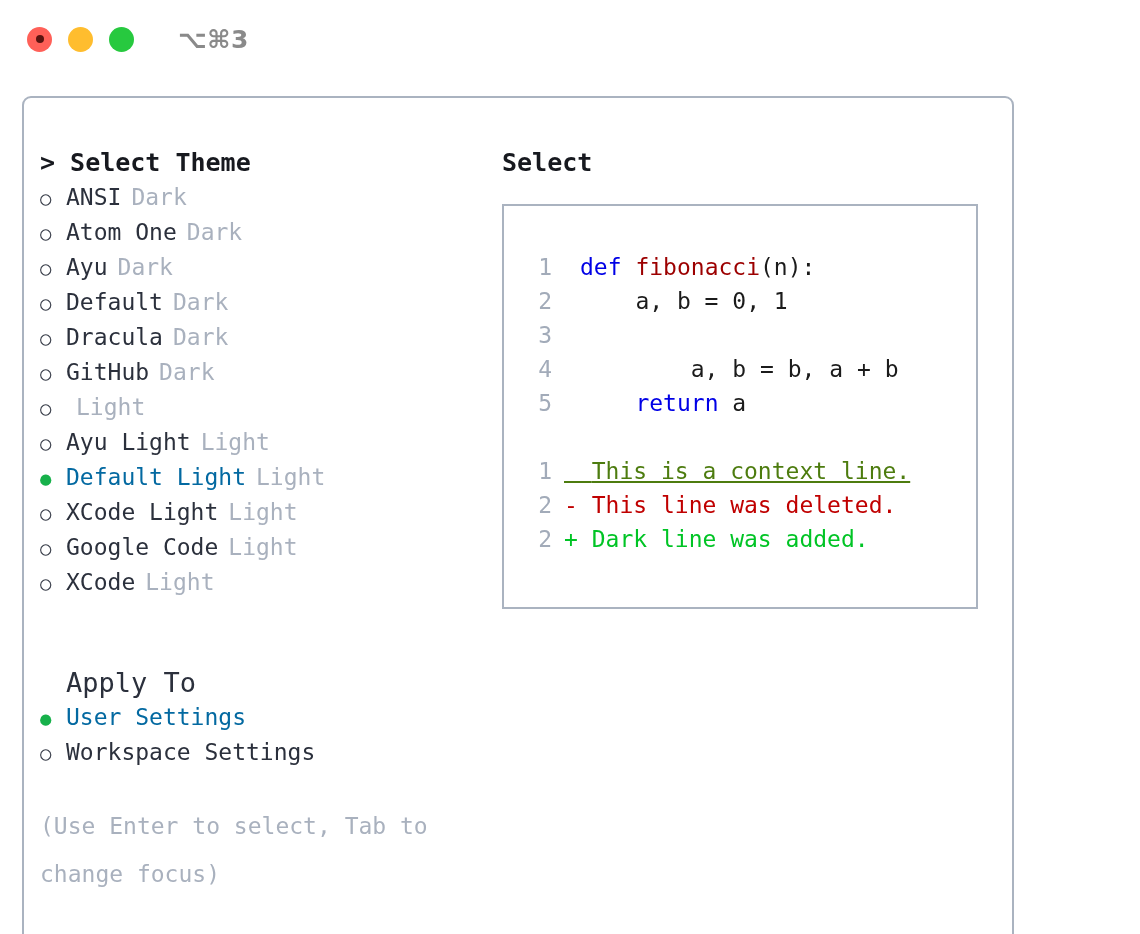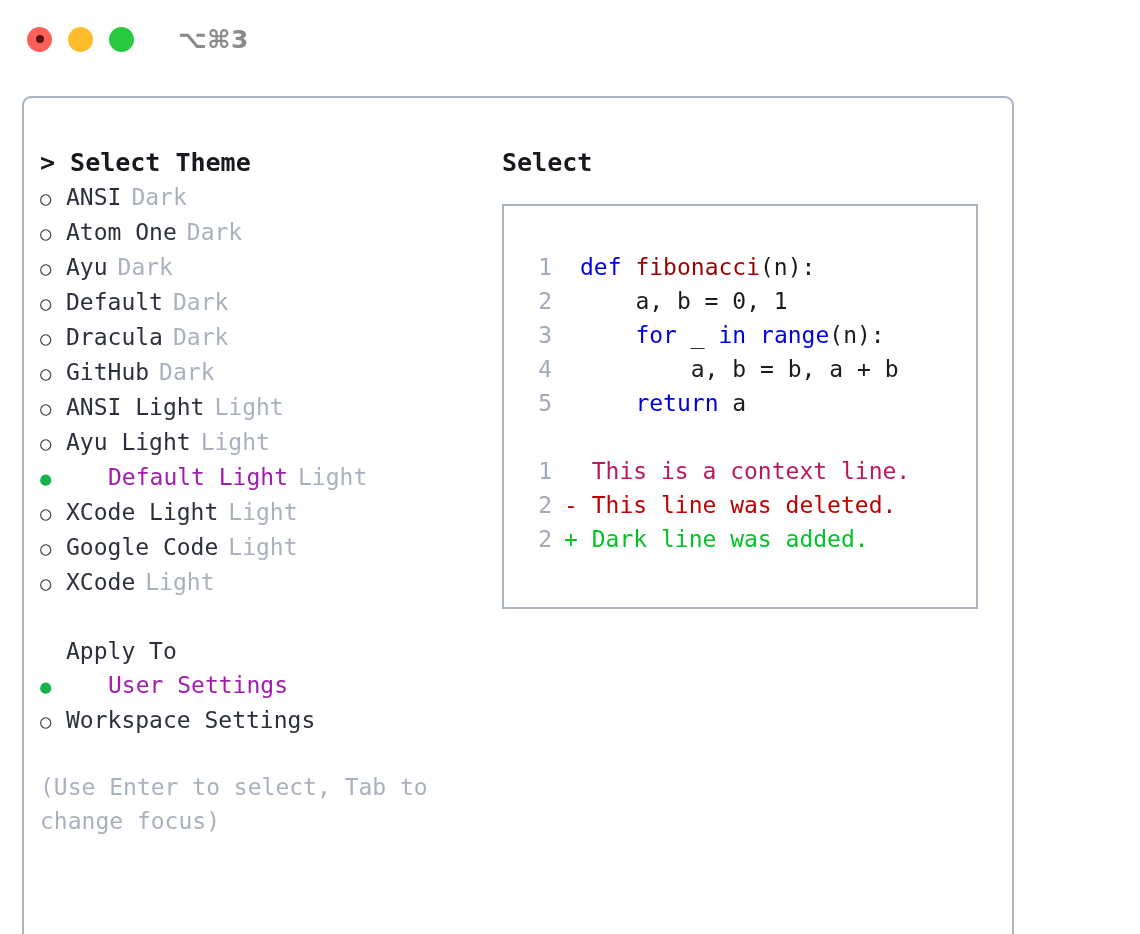--- a/index.html
+++ b/index.html
@@ -121,40 +121,41 @@
     width: 26px;
     flex: 0 0 26px;
     font-size: 19px;
     color: #3a3f4b;
     line-height: 34px;
   }
   .opt-row.selected .opt-bullet { color: #17b14b; }
   .opt-label {
     color: #2b303c;
   }
-  .opt-row.selected .opt-label { color: #a21caf; margin-left: 42px; }
+  .opt-row.selected .opt-label { color: #0369a1; }
   .opt-tag {
     color: #a9b1be;
     padding-left: 10px;
   }
 
   .section-label {
-    font-size: 23px;
+    font-size: 27px;
     color: #2b303c;
     line-height: 34px;
     padding-left: 26px;
     white-space: pre;
+    margin-top: 32px;
   }
   .spacer-row { height: 34px; }
 
   .hint {
     margin-top: 32px;
     font-size: 23px;
     color: #a9b1be;
-    line-height: 34px;
+    line-height: 48px;
     width: 400px;
   }
 
   
   .right-col {
     position: absolute;
     left: 478px;
     top: 48px;
     width: 492px;
   }
@@ -188,21 +189,21 @@
     color: #a2abb9;
     padding-right: 12px;
   }
   .code-text { color: #1b1b1b; margin-left: 16px; }
   .tok-kw   { color: #0000e6; }
   .tok-fn   { color: #9c0000; }
   .tok-plain{ color: #1b1b1b; }
 
   .blank-line { height: 34px; }
 
-  .diff-ctx  { color: #be185d; }
+  .diff-ctx  { color: #4d7c0f; text-decoration: underline; }
   .diff-del  { color: #c00000; }
   .diff-add  { color: #00c425; }
 </style>
 </head>
 <body>
 
 <div class="window">
 
   <div class="titlebar">
     <div class="lights">
@@ -220,21 +221,21 @@
 
         <div class="heading">&gt; Select Theme</div>
 
         <div class="opt-list" id="theme-list">
             <div class="opt-row"><span class="opt-bullet">○</span><span class="opt-label">ANSI</span><span class="opt-tag">Dark</span></div>
             <div class="opt-row"><span class="opt-bullet">○</span><span class="opt-label">Atom One</span><span class="opt-tag">Dark</span></div>
             <div class="opt-row"><span class="opt-bullet">○</span><span class="opt-label">Ayu</span><span class="opt-tag">Dark</span></div>
             <div class="opt-row"><span class="opt-bullet">○</span><span class="opt-label">Default</span><span class="opt-tag">Dark</span></div>
             <div class="opt-row"><span class="opt-bullet">○</span><span class="opt-label">Dracula</span><span class="opt-tag">Dark</span></div>
             <div class="opt-row"><span class="opt-bullet">○</span><span class="opt-label">GitHub</span><span class="opt-tag">Dark</span></div>
-            <div class="opt-row"><span class="opt-bullet">○</span><span class="opt-label">ANSI Light</span><span class="opt-tag">Light</span></div>
+            <div class="opt-row"><span class="opt-bullet">○</span><span class="opt-tag">Light</span></div>
             <div class="opt-row"><span class="opt-bullet">○</span><span class="opt-label">Ayu Light</span><span class="opt-tag">Light</span></div>
             <div class="opt-row selected"><span class="opt-bullet">●</span><span class="opt-label">Default Light</span><span class="opt-tag">Light</span></div>
             <div class="opt-row"><span class="opt-bullet">○</span><span class="opt-label">XCode Light</span><span class="opt-tag">Light</span></div>
             <div class="opt-row"><span class="opt-bullet">○</span><span class="opt-label">Google Code</span><span class="opt-tag">Light</span></div>
             <div class="opt-row"><span class="opt-bullet">○</span><span class="opt-label">XCode</span><span class="opt-tag">Light</span></div>
           </div>
 
         <div class="spacer-row"></div>
 
         <div class="section-label">Apply To</div>
@@ -247,21 +248,21 @@
         <div class="hint">(Use Enter to select, Tab to change focus)</div>
       </div>
 
       <div class="right-col">
         <div class="preview-heading">Select</div>
 
         <div class="preview-box">
           <div id="code-block">
               <div class="code-line"><span class="lineno">1</span><span class="code-text"><span class="tok-kw">def </span><span class="tok-fn">fibonacci</span><span class="tok-plain">(n):</span></span></div>
               <div class="code-line"><span class="lineno">2</span><span class="code-text"><span class="tok-plain">    a, b = 0, 1</span></span></div>
-              <div class="code-line"><span class="lineno">3</span><span class="code-text"><span class="tok-plain">    </span><span class="tok-kw">for</span><span class="tok-plain"> _ </span><span class="tok-kw">in</span><span class="tok-plain"> </span><span class="tok-kw">range</span><span class="tok-plain">(n):</span></span></div>
+              <div class="code-line"><span class="lineno">3</span></div>
               <div class="code-line"><span class="lineno">4</span><span class="code-text"><span class="tok-plain">        a, b = b, a + b</span></span></div>
               <div class="code-line"><span class="lineno">5</span><span class="code-text"><span class="tok-plain">    </span><span class="tok-kw">return</span><span class="tok-plain"> a</span></span></div>
             </div>
           <div class="blank-line"></div>
           <div id="diff-block">
               <div class="code-line"><span class="lineno">1</span><span class="diff-ctx">  </span><span class="diff-ctx">This is a context line.</span></div>
               <div class="code-line"><span class="lineno">2</span><span class="diff-del">- </span><span class="diff-del">This line was deleted.</span></div>
               <div class="code-line"><span class="lineno">2</span><span class="diff-add">+ </span><span class="diff-add">Dark line was added.</span></div>
             </div>
         </div>

